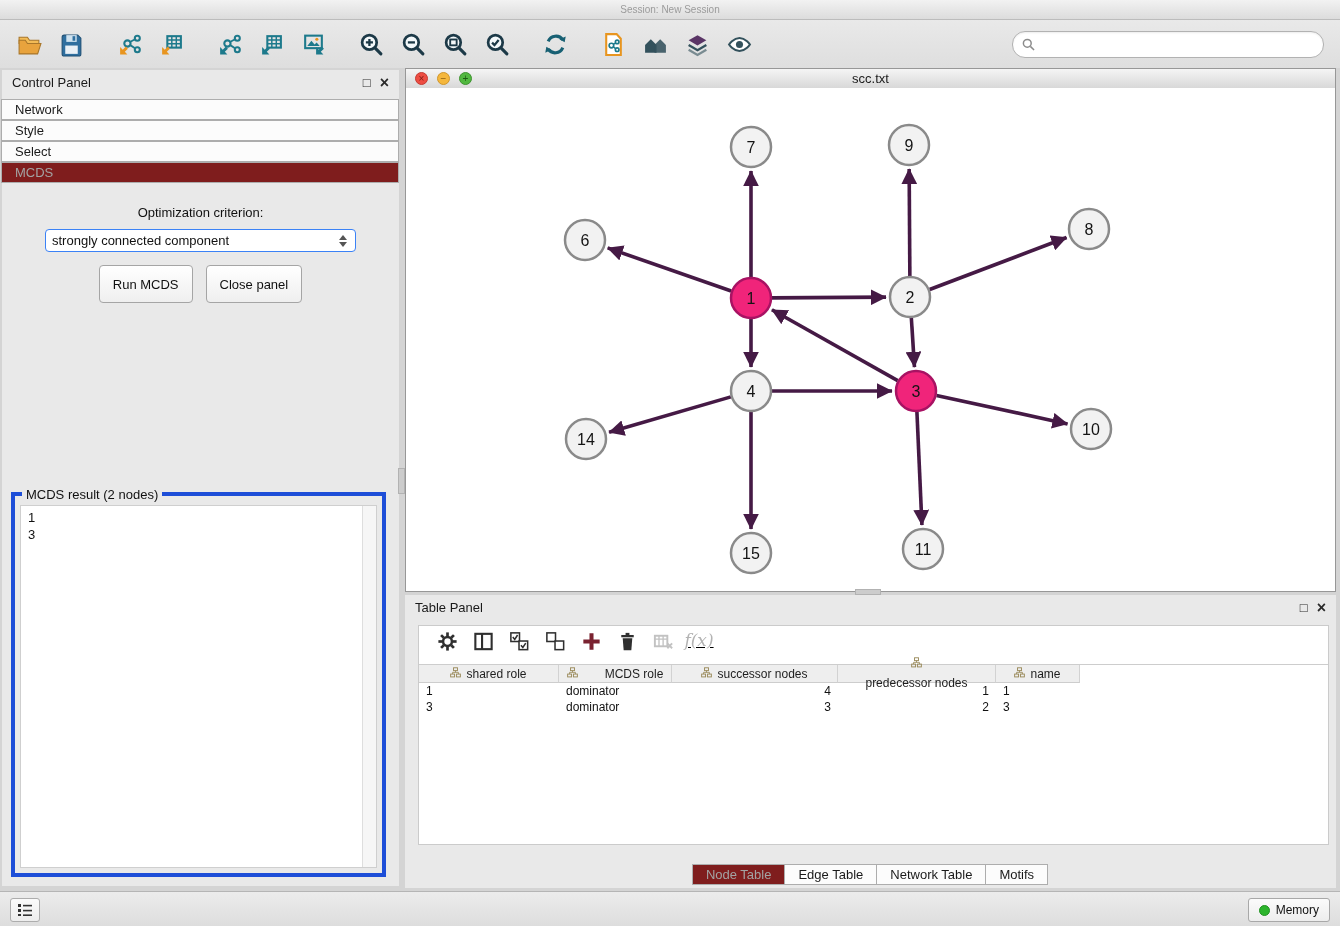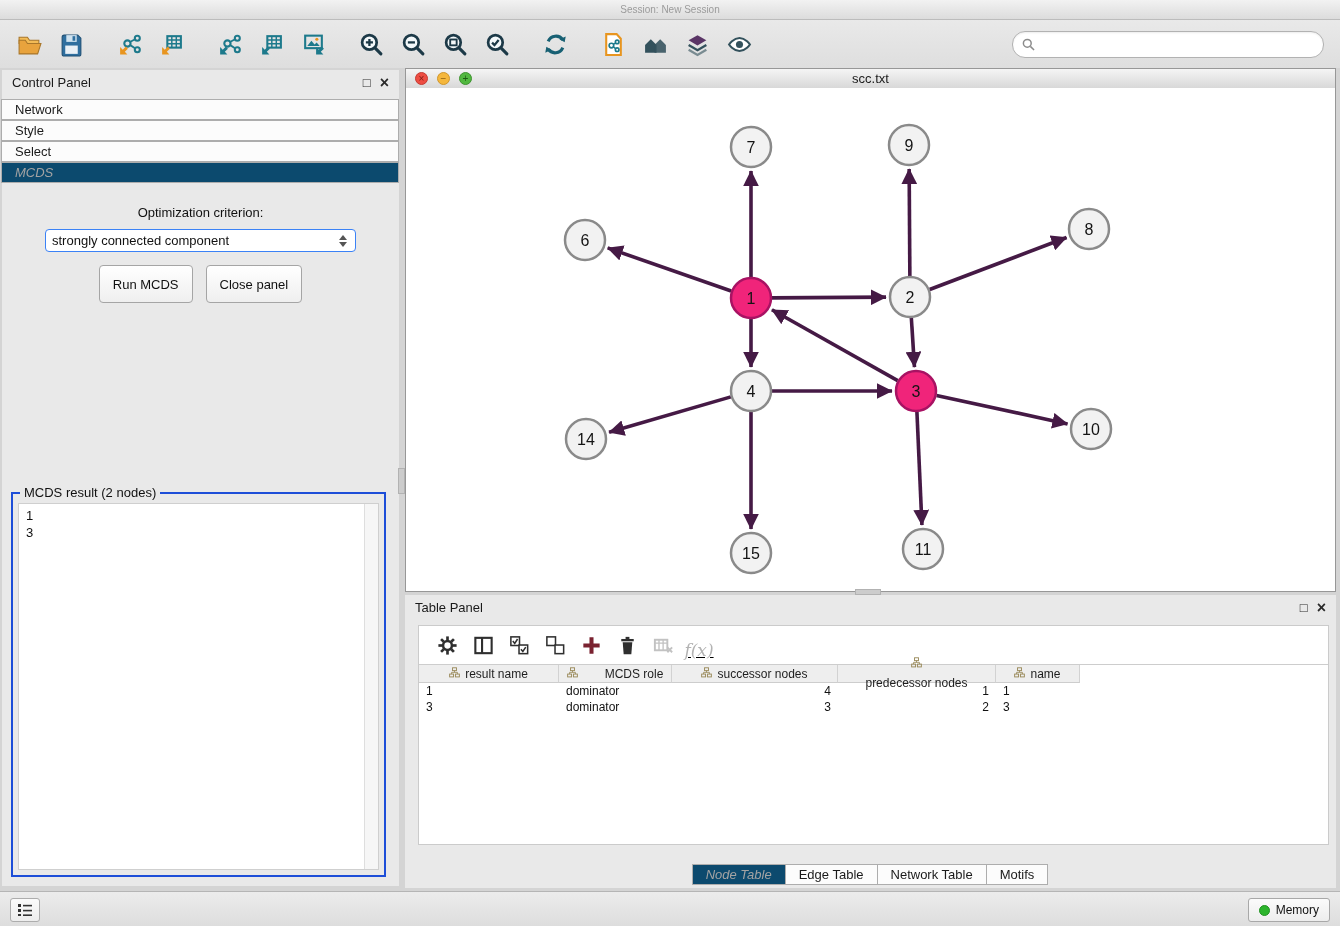--- a/index.html
+++ b/index.html
@@ -30,38 +30,38 @@
   .workspace{position:absolute;top:68px;left:0;right:0;height:824px;background:#d4d4d4;padding-left:16px;}
 
   
   .panel-header{height:24px;display:flex;align-items:center;padding:0 10px;font-size:13px;color:#1a1a1a;}
   .panel-header .ph-title{flex:1;}
   .ph-btn{margin-left:9px;color:#2a2a2a;font-size:13px;line-height:13px;cursor:pointer;}
   .ph-btn.close{font-size:16px;font-weight:bold;}
 
   .tab{background:#fcfcfc;border:1px solid #adadad;padding:2px 13px;font-size:13px;color:#1a1a1a;
     margin-left:-1px;cursor:pointer;white-space:nowrap;}
-  .tab.active{background:#0c4a6e;color:#a3a3a3;font-style:italic;}
+  .tab.active{background:#7f1d1d;color:#a3a3a3;}
 
   
   .control-panel{position:absolute;left:2px;top:2px;width:397px;height:816px;background:#e9e9e9;}
   .cp-tabs{display:flex;justify-content:center;margin-top:5px;flex-direction:column;}
   .cp-opt-label{text-align:center;margin-top:22px;font-size:13px;color:#111;}
   .cp-dropdown{margin:9px auto 0;width:311px;height:23px;background:#fff;border:1px solid #3b82f6;
     border-radius:4px;display:flex;align-items:center;padding:0 6px;box-sizing:border-box;cursor:pointer;}
   .cp-dropdown .dd-label{flex:1;font-size:13px;color:#111;}
   .dd-stepper{display:flex;flex-direction:column;align-items:center;gap:2px;padding-right:2px;}
   .dd-stepper .up{width:0;height:0;border-left:4px solid transparent;border-right:4px solid transparent;
     border-bottom:5px solid #555;}
   .dd-stepper .down{width:0;height:0;border-left:4px solid transparent;border-right:4px solid transparent;
     border-top:5px solid #555;}
   .cp-buttons{display:flex;justify-content:center;gap:13px;margin-top:13px;}
   .btn{height:38px;padding:0 13px;font-size:13px;color:#111;background:linear-gradient(#ffffff,#efefef);
     border:1px solid #a5a5a5;border-radius:4px;cursor:pointer;font-family:"Liberation Sans",sans-serif;}
-  .result-group{position:absolute;left:9px;right:13px;top:422px;bottom:9px;border:2px solid #1d4ed8;}
+  .result-group{position:absolute;left:9px;right:13px;top:422px;bottom:9px;border:4px solid #1d4ed8;}
   .result-legend{position:absolute;top:-9px;left:7px;background:#e9e9e9;padding:0 4px;font-size:13px;color:#111;}
   .result-inner{position:absolute;left:5px;right:5px;top:9px;bottom:5px;background:#fff;
     border:1px solid #cfcfcf;overflow:hidden;}
   .result-scroll{position:absolute;top:0;right:0;bottom:0;width:13px;background:#f6f6f6;border-left:1px solid #dedede;}
   .result-line{font-size:13px;line-height:17px;padding:0 7px;color:#111;}
   .result-lines{padding-top:3px;}
 
   
   .network-window{position:absolute;left:405px;top:0;width:931px;height:524px;background:#fff;
     border:1px solid #979797;box-sizing:border-box;}
@@ -79,21 +79,21 @@
   .splitter-v{position:absolute;left:398px;top:400px;width:7px;height:26px;background:#cccccc;
     border:1px solid #b2b2b2;box-sizing:border-box;cursor:col-resize;}
   .splitter-h{position:absolute;left:855px;top:521px;width:26px;height:6px;background:#cccccc;
     border:1px solid #b2b2b2;box-sizing:border-box;cursor:row-resize;}
 
   
   .table-panel{position:absolute;left:405px;top:527px;width:931px;height:293px;background:#e9e9e9;}
   .tp-white{position:absolute;left:13px;right:7px;top:30px;bottom:43px;background:#fff;
     border:1px solid #cbcbcb;overflow:hidden;}
   .tp-toolbar{height:38px;display:flex;align-items:center;padding-left:12px;gap:4px;}
-  .tp-btn{width:32px;height:30px;border:none;background:transparent;display:flex;align-items:flex-end;
+  .tp-btn{width:32px;height:30px;border:none;background:transparent;display:flex;align-items:flex-start;
     justify-content:center;padding:0;cursor:pointer;text-decoration:underline;}
   .tp-btn.disabled{cursor:default;}
   .fx-label{font-family:"DejaVu Serif","Liberation Serif",serif;font-style:italic;color:#b3b3b3;font-size:17px;}
   .tp-table{border-top:1px solid #cdcdcd;}
   .t-row{display:flex;}
   .th{height:18px;background:#eeeeee;border-right:1px solid #d2d2d2;border-bottom:1px solid #cdcdcd;
     box-sizing:border-box;display:flex;align-items:center;justify-content:center;gap:5px;
     font-size:12px;color:#1e1e1e;cursor:pointer;}
   .td{height:16px;box-sizing:border-box;font-size:12px;color:#111;padding:1px 7px;overflow:hidden;}
   .tp-tabs{position:absolute;left:0;right:0;bottom:3px;display:flex;justify-content:center;}
@@ -462,21 +462,21 @@
           </div>
         <div class="tp-table">
           <div class="t-row">
               <div class="th" style="width: 140px;">
                 <span><svg width="11" height="11" viewBox="0 0 14 14">
   <rect x="4.5" y="1" width="5" height="3.6" fill="none" stroke="#9a8a5a" stroke-width="1.2"></rect>
   <rect x="0.8" y="9" width="5" height="3.6" fill="none" stroke="#9a8a5a" stroke-width="1.2"></rect>
   <rect x="8.2" y="9" width="5" height="3.6" fill="none" stroke="#9a8a5a" stroke-width="1.2"></rect>
   <path d="M7 4.6v2.2M3.3 9V6.8h7.4V9" fill="none" stroke="#9a8a5a" stroke-width="1.1"></path>
                   </svg></span>
-                <span>result name</span>
+                <span>shared role</span>
               </div>
               <div class="th" style="width: 113px; gap: 27px;">
                 <span><svg width="11" height="11" viewBox="0 0 14 14">
   <rect x="4.5" y="1" width="5" height="3.6" fill="none" stroke="#9a8a5a" stroke-width="1.2"></rect>
   <rect x="0.8" y="9" width="5" height="3.6" fill="none" stroke="#9a8a5a" stroke-width="1.2"></rect>
   <rect x="8.2" y="9" width="5" height="3.6" fill="none" stroke="#9a8a5a" stroke-width="1.2"></rect>
   <path d="M7 4.6v2.2M3.3 9V6.8h7.4V9" fill="none" stroke="#9a8a5a" stroke-width="1.1"></path>
                   </svg></span>
                 <span>MCDS role</span>
               </div>

